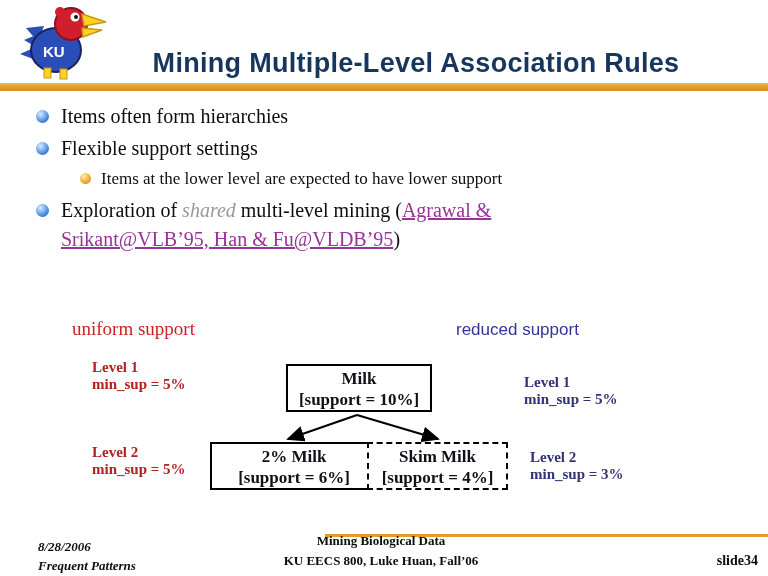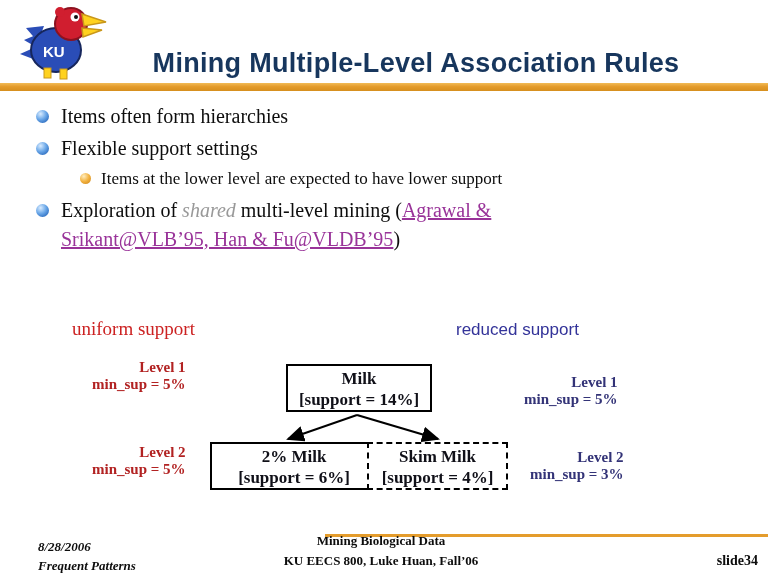--- a/index.html
+++ b/index.html
@@ -40,21 +40,21 @@
   .wrap { max-width:545px; }
   .shared-word { color:var(--shared-gray,#999999); font-style:italic; }
   .cite-link { color:var(--link-purple,#993399); text-decoration:underline; cursor:pointer; }
 
   
   .lbl-uniform { position:absolute; left:72px; top:318px; font-size:19px; color:var(--uniform-red,#CC2222); }
   .lbl-reduced {
     position:absolute; left:456px; top:320px; font-family:"Liberation Sans", sans-serif;
     font-size:17px; color:var(--reduced-blue,#333399);
   }
-  .lvl { position:absolute; font-weight:bold; font-size:15px; line-height:17px;text-align:right; }
+  .lvl { position:absolute; font-weight:bold; font-size:15px; line-height:17px; }
   .lvl.red { color:var(--level-red,#B22222); }
   .lvl.blue { color:var(--level-blue,#333377); }
   .lvl-left1 { left:92px; top:359px; }
   .lvl-left2 { left:92px; top:444px; }
   .lvl-right1 { left:524px; top:374px; }
   .lvl-right2 { left:530px; top:449px; }
 
   .node {
     position:absolute; border:2px solid #000; background:#fff; box-sizing:border-box;
     text-align:center; font-weight:bold; font-size:17px; line-height:21px;
@@ -140,21 +140,21 @@
     <div>Level 1</div>
     <div>min_sup = 5%</div>
   </div>
   <div class="lvl blue lvl-right2">
     <div>Level 2</div>
     <div>min_sup = 3%</div>
   </div>
 
   <div class="node node-milk">
     <div>Milk</div>
-    <div>[support = 14%]</div>
+    <div>[support = 10%]</div>
   </div>
   <div class="node node-2pct">
     <div>2% Milk</div>
     <div>[support = 6%]</div>
   </div>
   <div class="node node-skim">
     <div>Skim Milk</div>
     <div>[support = 4%]</div>
   </div>
 

